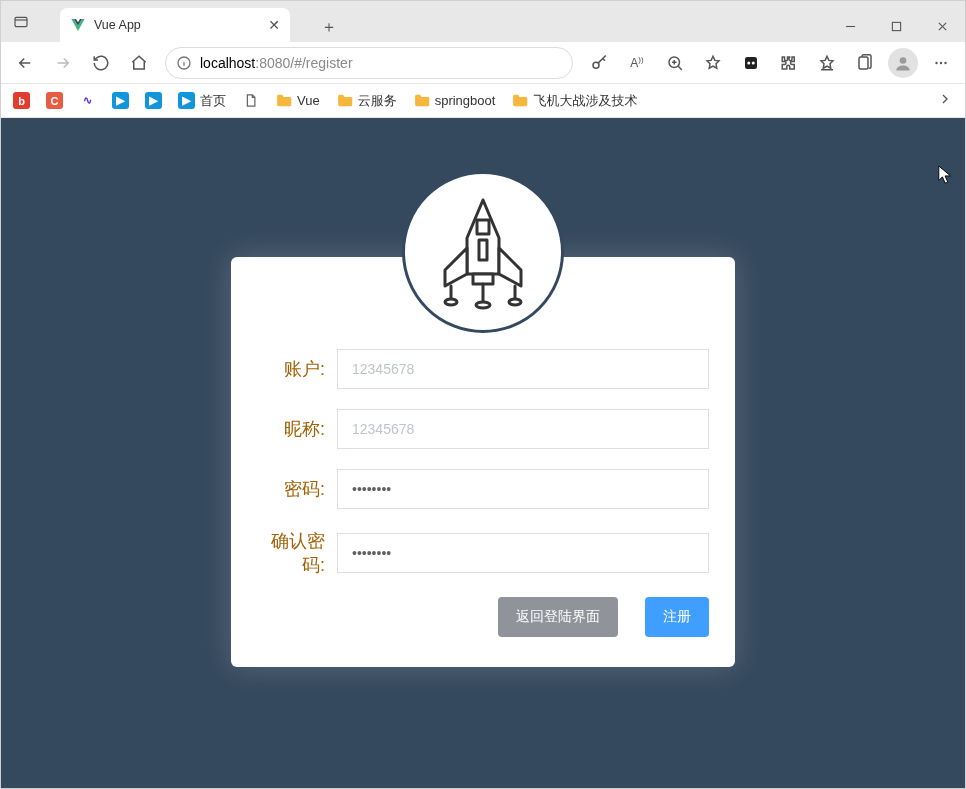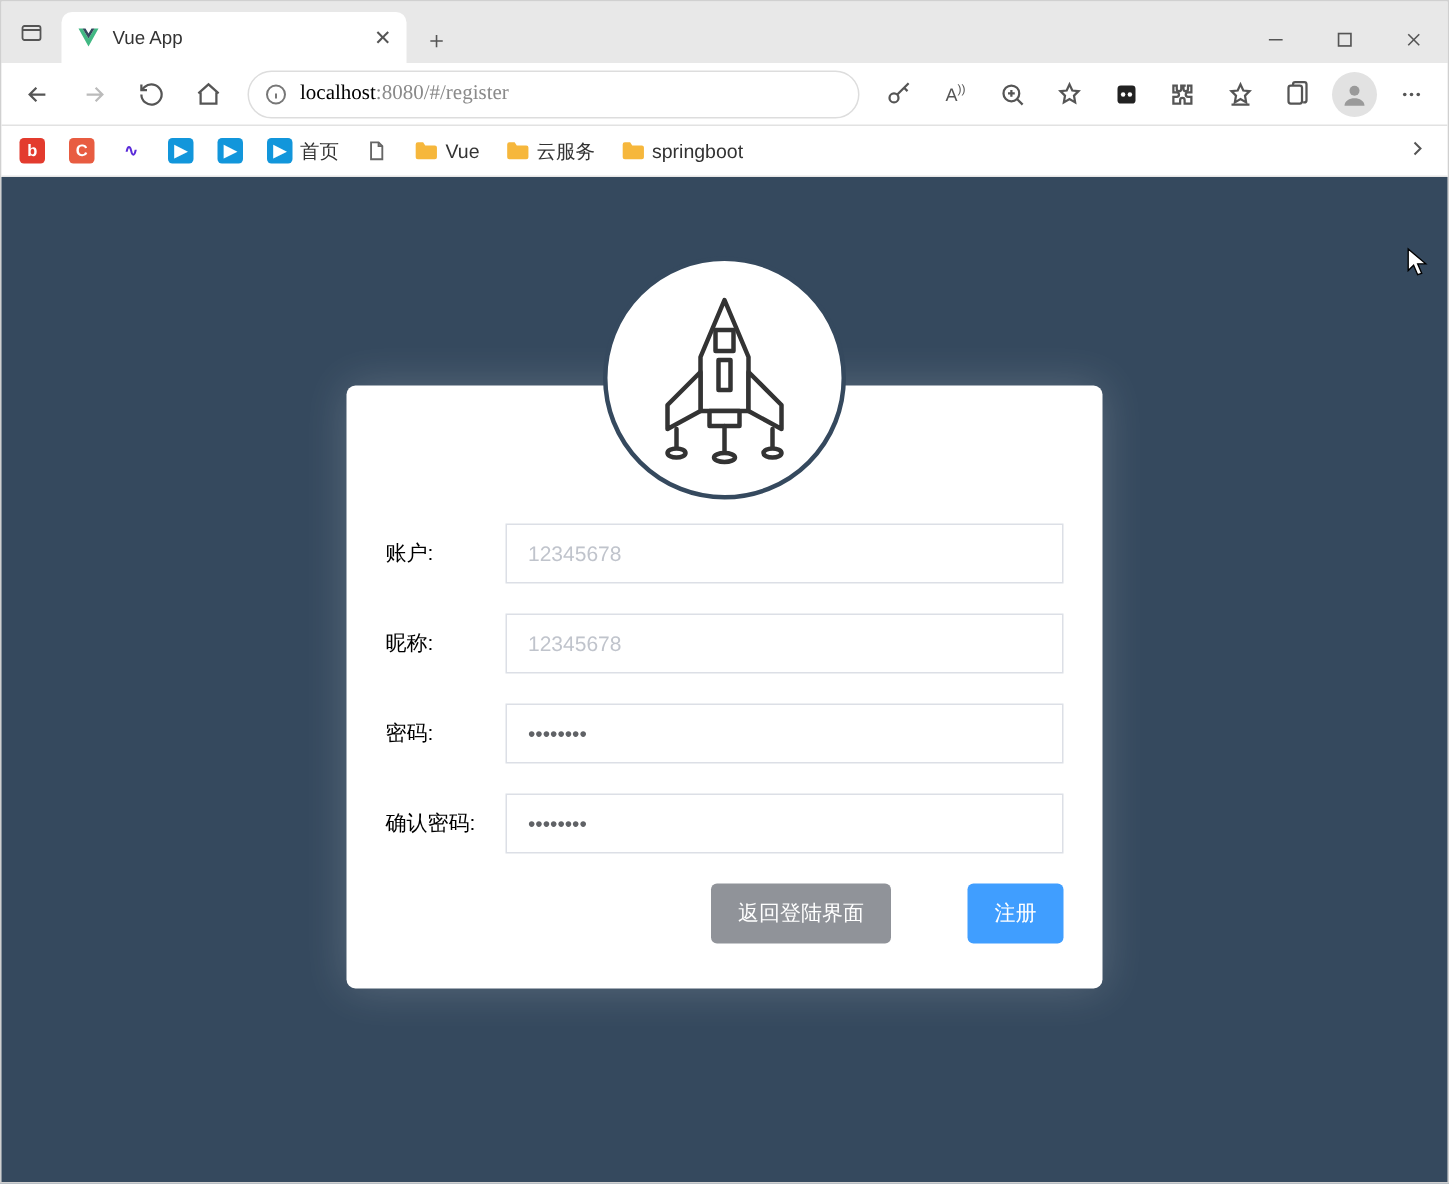--- a/index.html
+++ b/index.html
@@ -2,37 +2,37 @@
 <html><head>
 <meta charset="utf-8">
 <style>
   html,body{margin:0;padding:0;height:100%;font-family:"Segoe UI","Microsoft YaHei",Arial,sans-serif;font-size:14px;color:#222;background:#fff;}
   *{box-sizing:border-box;}
 
   
   .browser{width:966px;height:789px;display:flex;flex-direction:column;border:1px solid #d0d0d0;background:#f7f7f7;}
 
   
-  .title-bar{display:flex;align-items:flex-end;height:41px;background:#e8e8e8;}
+  .title-bar{display:flex;align-items:flex-end;height:41px;background:#e8e8e8;gap:19px;}
   .title-icon{width:40px;height:40px;display:flex;align-items:center;justify-content:center;color:#555;}
   .tab{display:flex;align-items:center;gap:8px;height:34px;max-width:230px;flex:0 0 230px;background:#fff;border-top-left-radius:7px;border-top-right-radius:7px;padding:0 10px;font-size:12.5px;color:#333;}
   .tab .favicon{width:16px;height:16px;display:flex;align-items:center;justify-content:center;}
   .tab .tab-title{flex:1;white-space:nowrap;overflow:hidden;text-overflow:ellipsis;}
   .tab .tab-close{color:#555;font-size:14px;line-height:1;}
   .new-tab{width:30px;height:30px;margin-left:5px;display:flex;align-items:center;justify-content:center;color:#555;font-size:16px;}
   .title-spacer{flex:1;}
   .win-controls{display:flex;}
   .win-btn{width:46px;height:32px;display:flex;align-items:center;justify-content:center;color:#555;}
 
   
   .toolbar{display:flex;align-items:center;height:42px;background:#fff;padding:0 6px;gap:2px;border-bottom:1px solid #e2e2e2;}
   .tb-btn{width:36px;height:36px;display:flex;align-items:center;justify-content:center;color:#555;border-radius:4px;}
   .tb-btn svg{width:18px;height:18px;}
   .tb-btn.disabled{color:#bbb;}
-  .omnibox{flex:1;display:flex;align-items:center;height:32px;border:1px solid #ddd;border-radius:16px;background:#fff;margin:0 6px;padding:0 10px;gap:8px;color:#444;font-family:Liberation Serif, serif;}
+  .omnibox{flex:1;display:flex;align-items:center;height:32px;border:1px solid #ddd;border-radius:16px;background:#fff;margin:0 6px;padding:0 10px;gap:8px;color:#444;}
   .omnibox .url-info{display:flex;align-items:center;justify-content:center;color:#777;}
   .omnibox .url-text{flex:1;font-size:14px;color:#333;outline:none;border:none;background:transparent;}
   .omnibox .url-text .host{color:#000;}
   .omnibox .url-text .dim{color:#8a8a8a;}
   .right-icons{display:flex;align-items:center;gap:2px;}
   .avatar-btn{width:30px;height:30px;border-radius:50%;background:#e2e2e2;display:flex;align-items:center;justify-content:center;}
   .avatar-btn svg{width:20px;height:20px;fill:#9a9a9a;}
 
   
   .bookmarks{display:flex;align-items:center;height:34px;background:#fff;border-bottom:1px solid #e6e6e6;padding:0 8px;gap:8px;font-size:13px;color:#333;}
@@ -43,26 +43,26 @@
   .bm-spacer{flex:1;}
   .bm-overflow{color:#555;padding:4px;}
 
   
   .page{flex:1;position:relative;background:#35495e;overflow:hidden;}
   .card{position:absolute;left:50%;top:139px;transform:translateX(-50%);width:504px;background:#fff;border-radius:6px;box-shadow:0 0 30px rgba(255,255,255,0.18);padding:92px 26px 30px 26px;}
   .avatar-circle{position:absolute;left:50%;top:-86px;transform:translateX(-50%);width:162px;height:162px;border-radius:50%;background:#fff;border:3px solid #35495e;display:flex;align-items:center;justify-content:center;overflow:hidden;}
   .avatar-circle svg{width:120px;height:120px;}
 
   .form-row{display:flex;align-items:center;margin-bottom:20px;}
-  .form-label{width:80px;padding-right:12px;color:#000000;font-size:14px;}
+  .form-label{width:80px;text-align:right;padding-right:12px;color:#a16207;font-size:18px;}
   .form-input{flex:1;}
   .form-input input{width:100%;height:40px;border:1px solid #dcdfe6;border-radius:0;padding:0 14px;font-size:14px;color:#606266;outline:none;}
   .form-input input::placeholder{color:#c0c4cc;}
 
-  .form-actions{display:flex;justify-content:flex-end;gap:28px;margin-top:6px;}
+  .form-actions{display:flex;justify-content:flex-end;gap:4px;margin-top:6px;}
   .btn{height:40px;padding:0 18px;border:none;border-radius:4px;font-size:14px;cursor:pointer;display:inline-flex;align-items:center;justify-content:center;}
   .btn-info{background:#909399;color:#fff;}
   .btn-primary{background:#409eff;color:#fff;margin-left:23px;}
 
   
   .cursor{position:absolute;top:46px;right:10px;pointer-events:none;}
   .cursor svg{width:18px;height:22px;}
 </style>
 </head>
 <body>
@@ -255,20 +255,28 @@
         </span>
         <span>云服务</span>
       </div>
       <div class="bm-item">
         <span class="bm-icon bm-folder">
           <svg viewBox="0 0 24 24" width="17" height="17">
             <path fill="#f6b73c" d="M3 6a2 2 0 0 1 2-2h5l2 3h9a2 2 0 0 1 2 2v9a2 2 0 0 1-2 2H5a2 2 0 0 1-2-2V6z"></path>
           </svg>
         </span>
         <span>springboot</span>
+      </div>
+      <div class="bm-item">
+        <span class="bm-icon bm-folder">
+          <svg viewBox="0 0 24 24" width="17" height="17">
+            <path fill="#f6b73c" d="M3 6a2 2 0 0 1 2-2h5l2 3h9a2 2 0 0 1 2 2v9a2 2 0 0 1-2 2H5a2 2 0 0 1-2-2V6z"></path>
+          </svg>
+        </span>
+        <span>飞机大战涉及技术</span>
       </div>
       <div class="bm-spacer"></div>
     <div class="bm-overflow">
       <svg viewBox="0 0 24 24" width="16" height="16" fill="none" stroke="currentColor" stroke-width="2">
           <path d="M9 6l6 6-6 6"></path>
         </svg>
     </div>
   </div>
 
   <div class="page">

